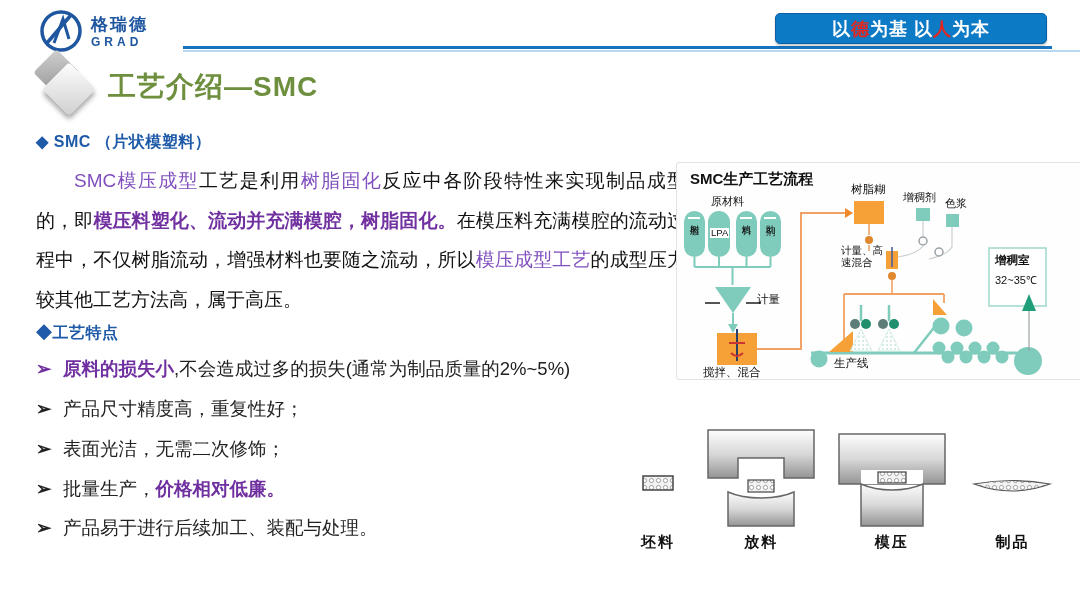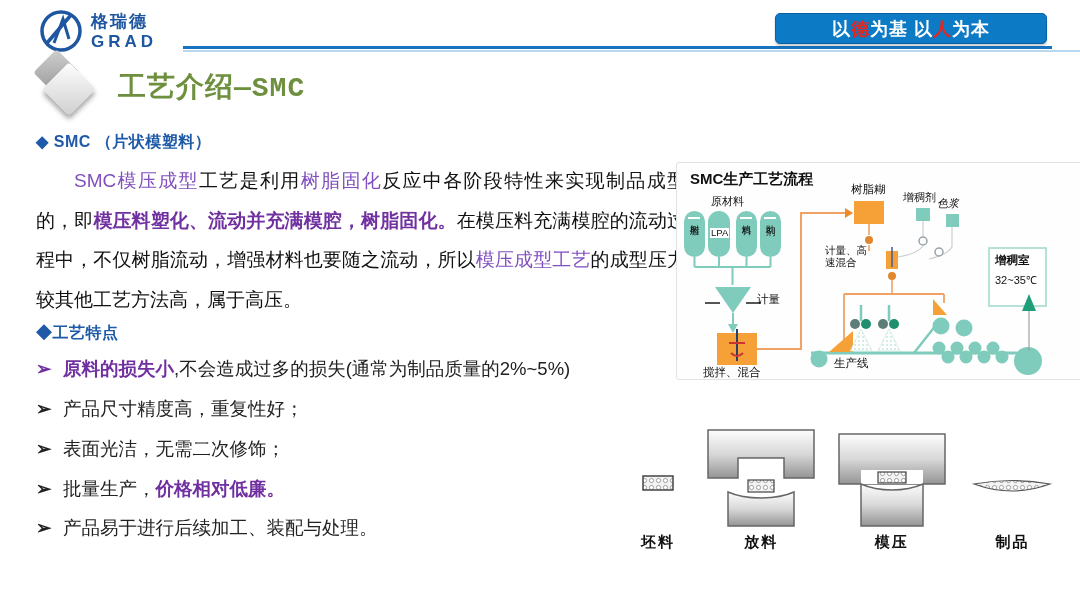--- a/index.html
+++ b/index.html
@@ -3,38 +3,38 @@
 <meta charset="utf-8">
 <style>
   * { margin:0; padding:0; box-sizing:border-box; }
   body { background:#888; font-family:"Liberation Sans", sans-serif; }
   .slide { position:relative; width:1080px; height:608px; background:#ffffff; overflow:hidden; margin:0 auto; }
 
   
   .logo { position:absolute; left:38px; top:8px; display:flex; align-items:center; gap:7px; }
   .logo-text { color:#1e56a0; }
   .logo-cn { font-size:17px; font-weight:bold; letter-spacing:2px; }
-  .logo-en { font-size:17px; font-weight:600; letter-spacing:4px; margin-top:-1px; }
+  .logo-en { font-size:12px; font-weight:600; letter-spacing:4px; margin-top:-1px; }
   .hline1 { position:absolute; left:183px; right:28px; top:46px; height:3px; background:#1673c2; }
   .hline2 { position:absolute; left:183px; right:0; top:50px; height:2px; background:#b9d7ef; }
   .slogan { position:absolute; left:775px; top:13px; width:272px; height:31px; background:#0d7ac6;
             border:1px solid #0a5ea6; border-radius:5px; color:#fff; font-size:18px; font-weight:bold;
             display:flex; align-items:center; justify-content:center; letter-spacing:1px;
             box-shadow:0 2px 2px rgba(0,0,0,.2); }
   .red { color:#e8251c; }
 
   
   .title-row { position:absolute; left:30px; top:56px; display:flex; align-items:center; }
   .diamond { position:relative; width:78px; height:62px; }
   .d-back { position:absolute; left:10px; top:0; width:33px; height:33px; transform:rotate(45deg);
             background:linear-gradient(135deg,#cfcfcf,#969696); border-radius:4px; }
   .d-front { position:absolute; left:20px; top:14px; width:38px; height:38px; transform:rotate(45deg);
              background:linear-gradient(135deg,#fefefe,#cfcfcf); border-radius:4px;
              box-shadow:3px 3px 5px rgba(0,0,0,.35); }
-  h1.page-title { font-size:28px; font-weight:bold; color:#6d8f3e; margin-left:10px; letter-spacing:1px;font-family:Liberation Mono, monospace; }
+  h1.page-title { font-size:28px; font-weight:bold; color:#6d8f3e; letter-spacing:1px; }
 
   
   .left-col { position:absolute; left:36px; top:132px; width:650px; }
   h2.sec { font-size:16px; font-weight:bold; color:#1e5aa8; letter-spacing:.5px; }
   .para { font-size:19px; line-height:2.08; color:#111; text-indent:2em; text-align:justify;
           margin:8px 0 4px; }
   .purple { color:#8150be; }
   .purple-bold { color:#7030a0; font-weight:bold; }
   ul.bullets { list-style:none; margin-top:12px; font-size:18.5px; color:#222; }
   .bullets li { margin-bottom:13px; line-height:1.45; }
@@ -43,21 +43,21 @@
   .marker.bm { color:#222; }
 
   
   .flow { position:absolute; left:676px; top:162px; width:436px; height:218px;
           border:1px solid #dfe3e6; border-radius:3px; background:#fefefe; }
   .flow svg.flow-svg { position:absolute; left:0; top:0; }
   .flow .lbl { position:absolute; font-size:11px; color:#111; white-space:nowrap; line-height:1.1; }
   .flow-title { position:absolute; left:13px; top:7px; font-size:15px; font-weight:bold; color:#111; }
   .patch { background:#fff; padding:0 1px; }
   .vert { writing-mode:vertical-rl; text-orientation:upright; letter-spacing:1px; }
-  .wraplbl { white-space:normal !important; width:50px; font-size:10.5px !important; }
+  .wraplbl { white-space:normal !important; width:50px; font-size:10.5px !important;margin-left:16px; }
   .roomlbl { font-weight:bold; font-size:11.5px !important; }
   .smclbl { color:#fff !important; font-size:8px !important; font-weight:bold; letter-spacing:.5px;padding-left:27px; }
 
   
   .molding { position:absolute; left:628px; top:428px; width:432px; display:flex;
              justify-content:space-between; align-items:flex-end; }
   .stage { display:flex; flex-direction:column; align-items:center; }
   .fig { height:100px; display:flex; align-items:flex-end; }
   .stage-label { font-size:15px; color:#111; font-weight:600; letter-spacing:2px; margin-top:5px; }
 </style>
@@ -190,21 +190,21 @@
     <div class="flow-title">SMC生产工艺流程</div>
     <div class="lbl" style="left:34px; top:32px;">原材料</div>
     <div class="lbl vert patch" style="left:11px; top:54px; font-size:9.5px;">树脂</div>
     <div class="lbl patch" style="left:33px; top:65px; font-size:9.5px;">LPA</div>
     <div class="lbl vert patch" style="left:63px; top:54px; font-size:9.5px;">填料</div>
     <div class="lbl vert patch" style="left:87px; top:54px; font-size:9.5px;">助剂</div>
     <div class="lbl" style="left:80px; top:130px; font-size:11.5px;">计量</div>
     <div class="lbl" style="left:26px; top:203px; font-size:11.5px;">搅拌、混合</div>
     <div class="lbl" style="left:174px; top:20px; font-size:11.5px;">树脂糊</div>
     <div class="lbl" style="left:226px; top:28px;">增稠剂</div>
-    <div class="lbl" style="left:260px; top:34px;font-style:italic;">色浆</div>
+    <div class="lbl" style="left:268px; top:34px;">色浆</div>
     <div class="lbl wraplbl" style="left:148px; top:82px;">计量、高速混合</div>
     <div class="lbl roomlbl" style="left:318px; top:91px;">增稠室</div>
     <div class="lbl" style="left:318px; top:111px;">32~35℃</div>
     <div class="lbl" style="left:157px; top:194px; font-size:11.5px;">生产线</div>
     <div class="lbl smclbl" style="left:342px; top:194px;">SMC</div>
   </div>
 
   <div class="molding">
     <div class="stage" style="width:60px;">
       <div class="fig">

